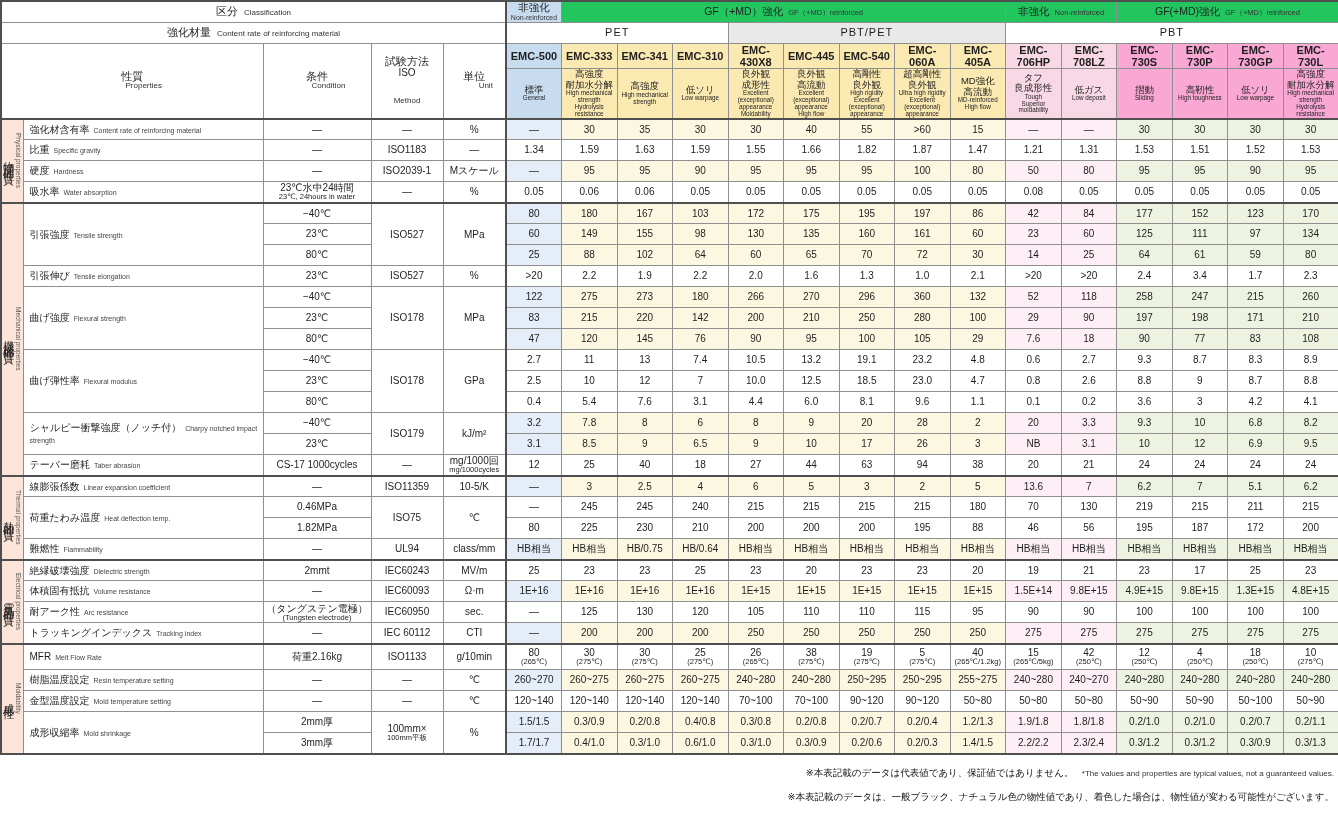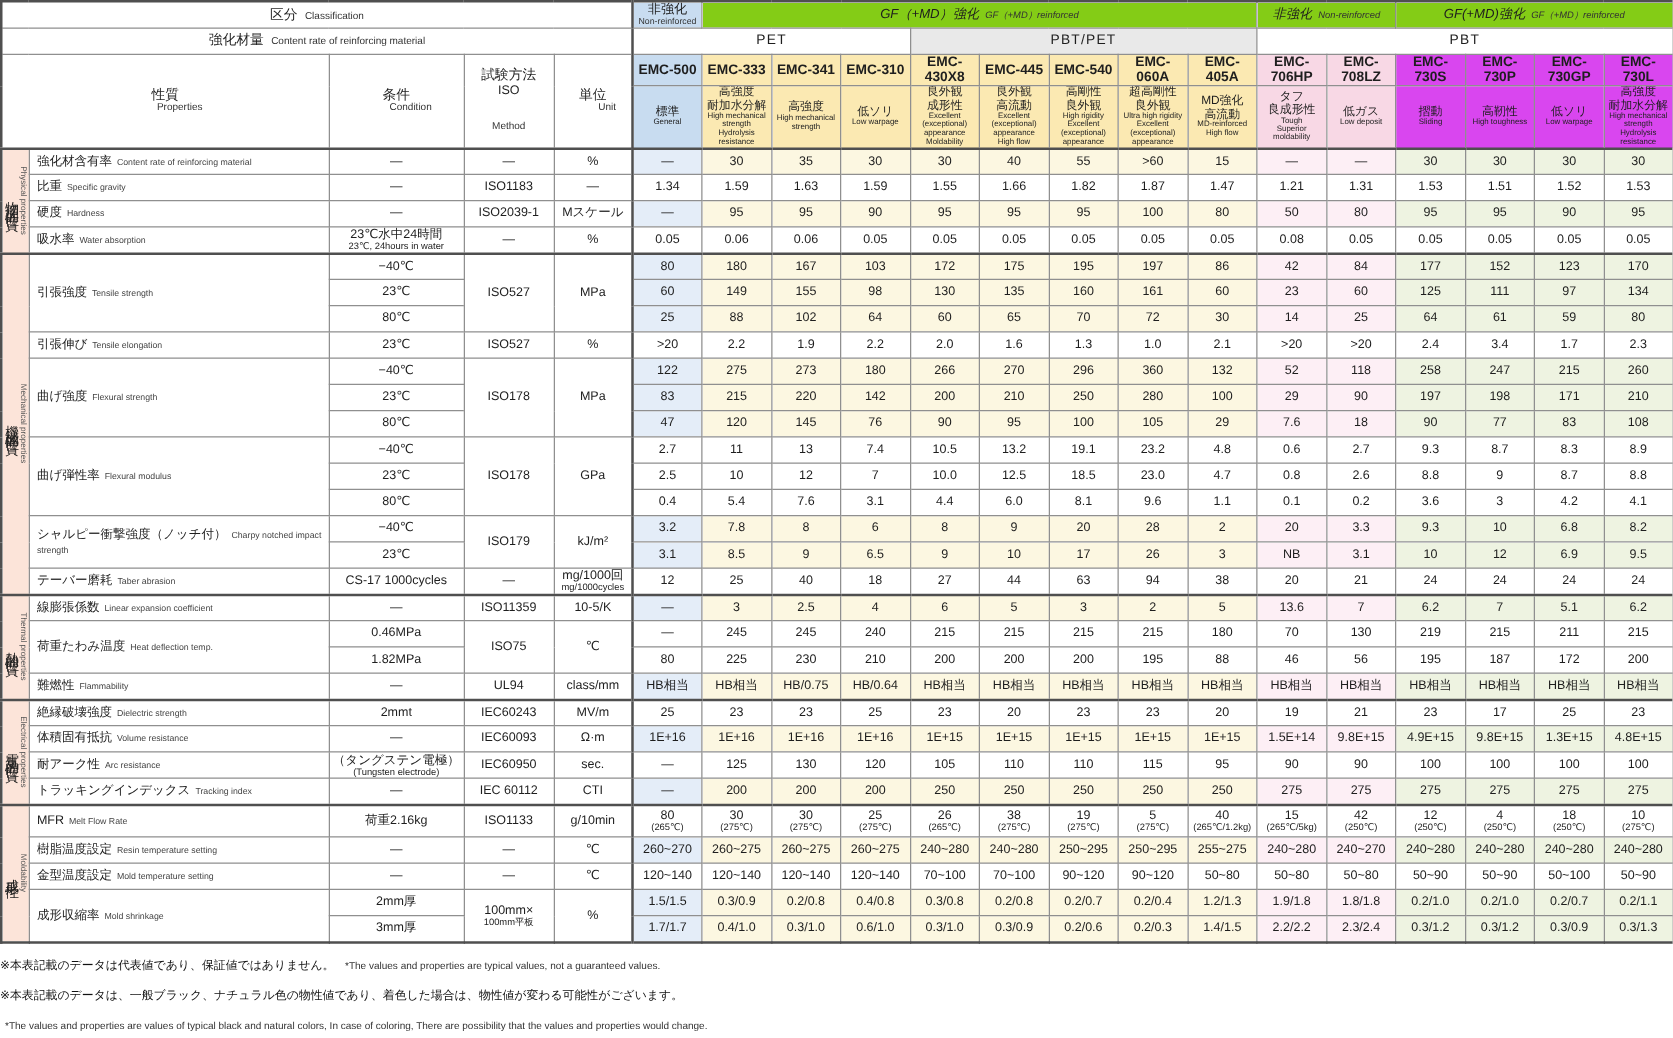--- a/index.html
+++ b/index.html
@@ -14,42 +14,42 @@
   tr.h-desc td{border-bottom:2px solid #4f4f4f;}
   tr.group-start td{border-top:2px solid #4f4f4f;}
   .first-data{border-left:2px solid #4f4f4f;}
   .hlabel .jp{font-size:11px;} .hlabel .en{font-size:8px;color:#333;margin-left:6px;}
   .band .jp{font-size:10.5px;} .band .en{font-size:7.5px;color:#333;margin-left:5px;}
   .band.stack .jp,.band.stack .en{display:block;margin:0;line-height:1.1;}
   .band.stack .en{font-size:7px;}
   .resin{font-size:11px;letter-spacing:1px;}
   .gray{background:#e9e9e9;}
   th .hjp{font-size:11px;} th .hen{font-size:8px;color:#333;padding-left:23px;}
-  th .m1{font-size:11px;font-family:Liberation Mono, monospace;} th .m2{font-size:10px;} th .m3{font-size:8px;color:#333;margin-top:19px;}
+  th .m1{font-size:11px;} th .m2{font-size:10px;} th .m3{font-size:8px;color:#333;margin-top:19px;}
   td.code{font-weight:bold;font-size:11px;letter-spacing:0;}
   td.desc .djp{font-size:9.5px;line-height:1.12;}
   td.desc .den{font-size:6.3px;line-height:1.08;color:#222;}
   
   .b-h{background:#c8dcf0;} .b-t{background:#e4edf8;}
-  .c-h{background:#fbe9b2;} .c-b{background:#84cc16;font-style:italic;} .c-t{background:#fcf7e1;}
+  .c-h{background:#fbe9b2;} .c-b{background:#22c55e;} .c-t{background:#fcf7e1;}
   .p-h{background:#f8d8e5;} .p-t{background:#fdeff5;}
-  .g-h{background:#d946ef;} .g-t{background:#eef3e1;}
+  .g-h{background:#f9a8d4;} .g-t{background:#eef3e1;}
   
   td.grp{background:#fce4d9;padding:2px 0;}
   .gwrap{display:flex;justify-content:center;align-items:center;gap:0px;}
   .gjp{writing-mode:vertical-rl;text-orientation:upright;font-size:11px;letter-spacing:3px;}
   .gen{writing-mode:vertical-rl;font-size:6.5px;color:#555;letter-spacing:0;}
   
   td.prop{text-align:left;padding-left:6px;}
   td.prop .jp{font-size:10px;} td.prop .en{font-size:7px;color:#444;margin-left:4px;}
   td.cond .line,td.method .line,td.unit .line,td.val .line{display:block;}
   .sub{display:block;font-size:7.5px;line-height:1.05;color:#222;}
   td.val{font-size:10px;}
   
-  .notes{width:1334px;padding-top:4px;}
+  .notes{width:1334px;text-align:right;padding-top:4px;}
   .note{line-height:1.5;}
   .njp{font-size:9.5px;color:#111;}
   .nen{font-size:8px;color:#333;margin-left:4px;}
 </style>
 </head>
 <body>
 
 <div class="page">
   <table class="spec">
     <colgroup>
@@ -1909,17 +1909,14 @@
       </tbody>
   </table>
   <div class="notes">
     <div class="note">
       <span class="njp">※本表記載のデータは代表値であり、保証値ではありません。</span>
       <span class="nen">*The values and properties are typical values, not a guaranteed values.</span>
     </div>
     <div class="note">
       <span class="njp">※本表記載のデータは、一般ブラック、ナチュラル色の物性値であり、着色した場合は、物性値が変わる可能性がございます。</span>
     </div>
-    <div class="note">
-      <span class="nen">*The values and properties are values of typical black and natural colors, In case of coloring, There are possibility that the values and properties would change.</span>
-    </div>
   </div>
 </div>
 
 </body></html>

